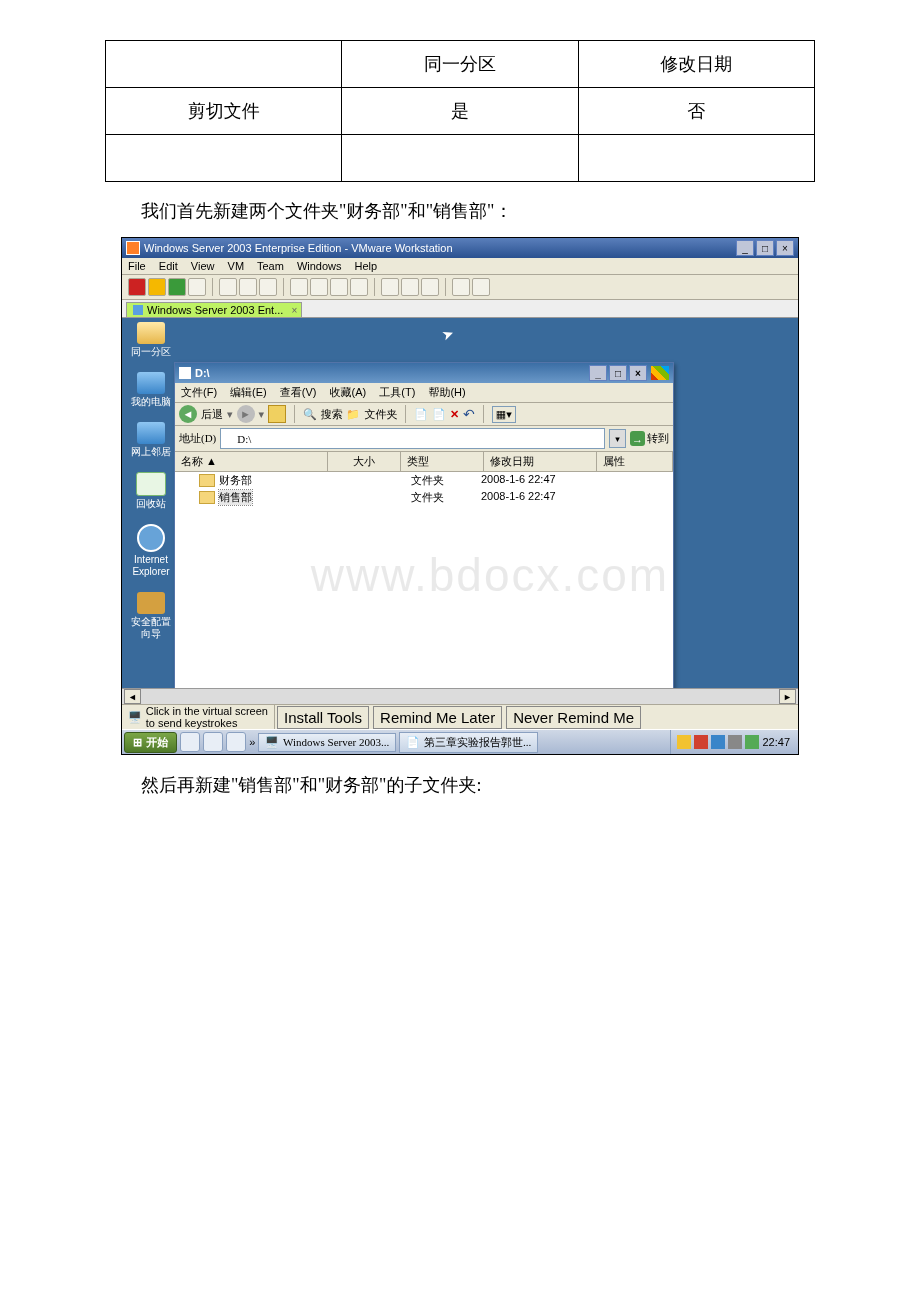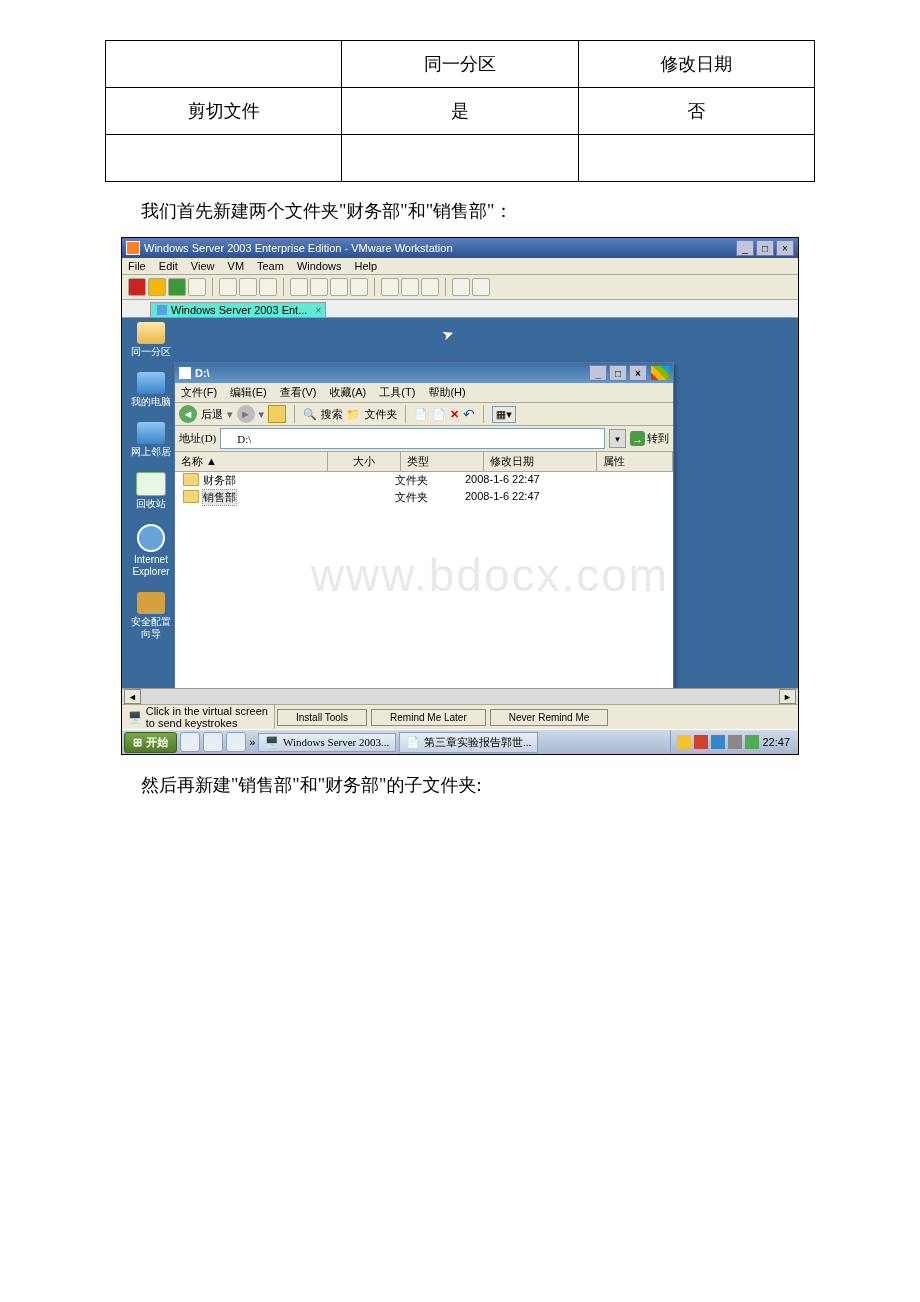--- a/index.html
+++ b/index.html
@@ -97,27 +97,26 @@
   .tb-sep   { width:1px; height:18px; background:#aca899; margin:0 4px; border:none; }
 
   .vm-tabbar {
     background: #eee;
     border-bottom: 1px solid #999;
     padding: 2px 4px 0 4px;
   }
   .vm-tab {
     display: inline-flex;
     align-items: center;
-    background: #5eead4;
+    background: #bef264;
     border: 1px solid #999;
     border-bottom: none;
     padding: 1px 18px 1px 6px;
     font-size: 11px;
     position: relative;
-    margin-left: 24px;
   }
   .vm-tab .tab-x {
     position: absolute;
     right: 4px;
     color: #666;
     font-size: 10px;
   }
   .vm-tab .tab-icon {
     width: 10px; height: 10px;
     background: #5aa0e0;
@@ -261,21 +260,21 @@
   .col-size{width:60px;text-align:center;}
   .col-type{width:70px;}
   .col-date{width:100px;}
   .col-attr{flex:1;}
 
   .exp-row{
     display:flex;
     font-size:11px;
     padding:1px 0;
   }
-  .exp-row .rname{width:152px;padding-left:8px;display:flex;gap:4px;}
+  .exp-row .rname{width:152px;padding-left:24px;display:flex;align-items:center;gap:4px;}
   .exp-row .rsize{width:60px;}
   .exp-row .rtype{width:70px;}
   .exp-row .rdate{width:100px;}
   .foldericon{width:14px;height:11px;background:#f5d67b;border:1px solid #c9a43b;display:inline-block;}
   .sel{background:#e8e8e8;outline:1px dotted #888;}
 
   .guest-scrollbar{
     height:15px;
     background:#dcdcdc;
     border-top:1px solid #999;
@@ -304,23 +303,23 @@
   .status-mid{
     flex:1;
     padding:0 6px;
     line-height:12px;
     font-size:10px;
     overflow:hidden;
   }
   .status-btn{
     border:1px solid #888;
     background:#ece9d8;
-    padding:2px 18px;
+    padding:2px 6px;
     margin:0 2px;
-    font-size:10px;
+    font-size:15px;
     white-space:nowrap;
   }
 
   .guest-taskbar{
     height:24px;
     background:linear-gradient(#cfd8e6,#a8b8d2);
     border-top:1px solid #fff;
     display:flex;
     align-items:center;
     font-size:11px;

